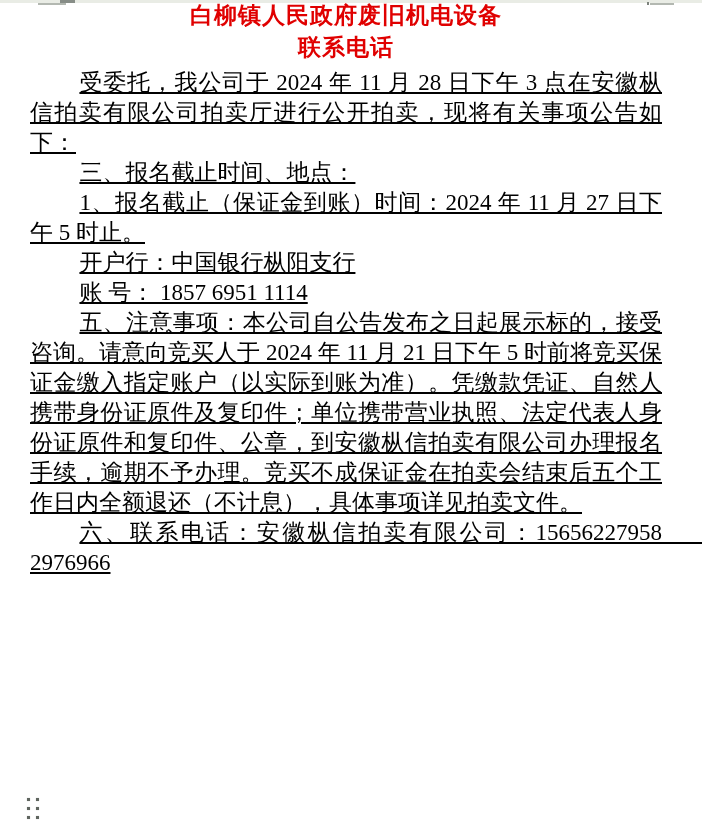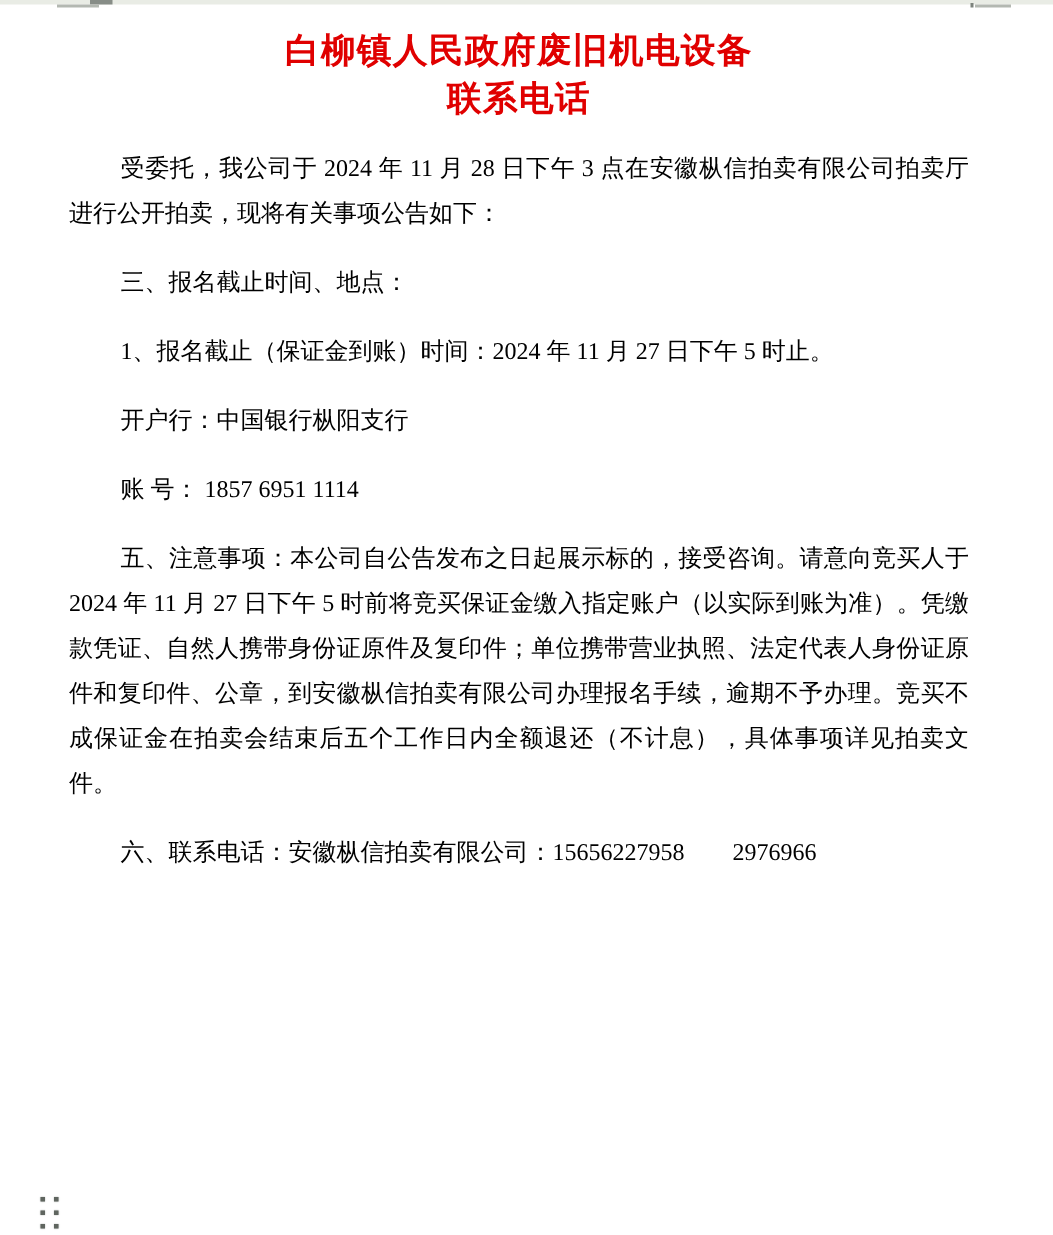--- a/index.html
+++ b/index.html
@@ -38,40 +38,41 @@
     background: #b3b8b1;
   }
   .top-dot-right {
     position: absolute; top: 2px; left: 647px;
     width: 2px; height: 3px;
     background: #7d837d;
   }
   
   .doc {
     position: absolute;
-    top: 18px; left: 0;
+    top: 0; left: 0;
     width: 692px;
     padding: 0 30px;
   }
   .doc-title {
     text-align: center;
     font-weight: bold;
     font-size: 23px;
     line-height: 32px;
     letter-spacing: 1px;
     color: #e00000;
   }
   .doc-body { margin-top: 4px; }
   .doc-body p {
-    margin: 16px;
-    font-size: 16px;
+    margin: 0;
+    font-size: 23px;
     line-height: 30px;
     text-indent: 2.15em;
     text-align: justify;
     word-break: break-all;
+    text-decoration: underline;
   }
   
   .grip {
     position: absolute;
     left: 27px; top: 798px;
     width: 13px; height: 22px;
     display: grid;
     grid-template-columns: 3px 3px;
     grid-template-rows: 3px 3px 3px;
     column-gap: 6px;
@@ -97,21 +98,21 @@
   <div class="doc">
     <div class="doc-title">白柳镇人民政府废旧机电设备</div>
     <div class="doc-title">联系电话</div>
 
     <div class="doc-body">
       <p>受委托，我公司于 2024 年 11 月 28 日下午 3 点在安徽枞信拍卖有限公司拍卖厅进行公开拍卖，现将有关事项公告如下：</p>
       <p>三、报名截止时间、地点：</p>
       <p>1、报名截止（保证金到账）时间：2024 年 11 月 27 日下午 5 时止。</p>
       <p>开户行：中国银行枞阳支行</p>
       <p>账 号： 1857 6951 1114</p>
-      <p>五、注意事项：本公司自公告发布之日起展示标的，接受咨询。请意向竞买人于 2024 年 11 月 27 日下午 5 时前将竞买保证金缴入指定账户（以实际到账为准）。凭缴款凭证、自然人携带身份证原件及复印件；单位携带营业执照、法定代表人身份证原件和复印件、公章，到安徽枞信拍卖有限公司办理报名手续，逾期不予办理。竞买不成保证金在拍卖会结束后五个工作日内全额退还（不计息），具体事项详见拍卖文件。</p>
+      <p>五、注意事项：本公司自公告发布之日起展示标的，接受咨询。请意向竞买人于 2024 年 11 月 21 日下午 5 时前将竞买保证金缴入指定账户（以实际到账为准）。凭缴款凭证、自然人携带身份证原件及复印件；单位携带营业执照、法定代表人身份证原件和复印件、公章，到安徽枞信拍卖有限公司办理报名手续，逾期不予办理。竞买不成保证金在拍卖会结束后五个工作日内全额退还（不计息），具体事项详见拍卖文件。</p>
       <p>六、联系电话：安徽枞信拍卖有限公司：15656227958　　2976966</p>
     </div>
 
   </div>
 
   <div class="grip">
     <span></span>
       <span></span>
     <span></span>
       <span></span>

